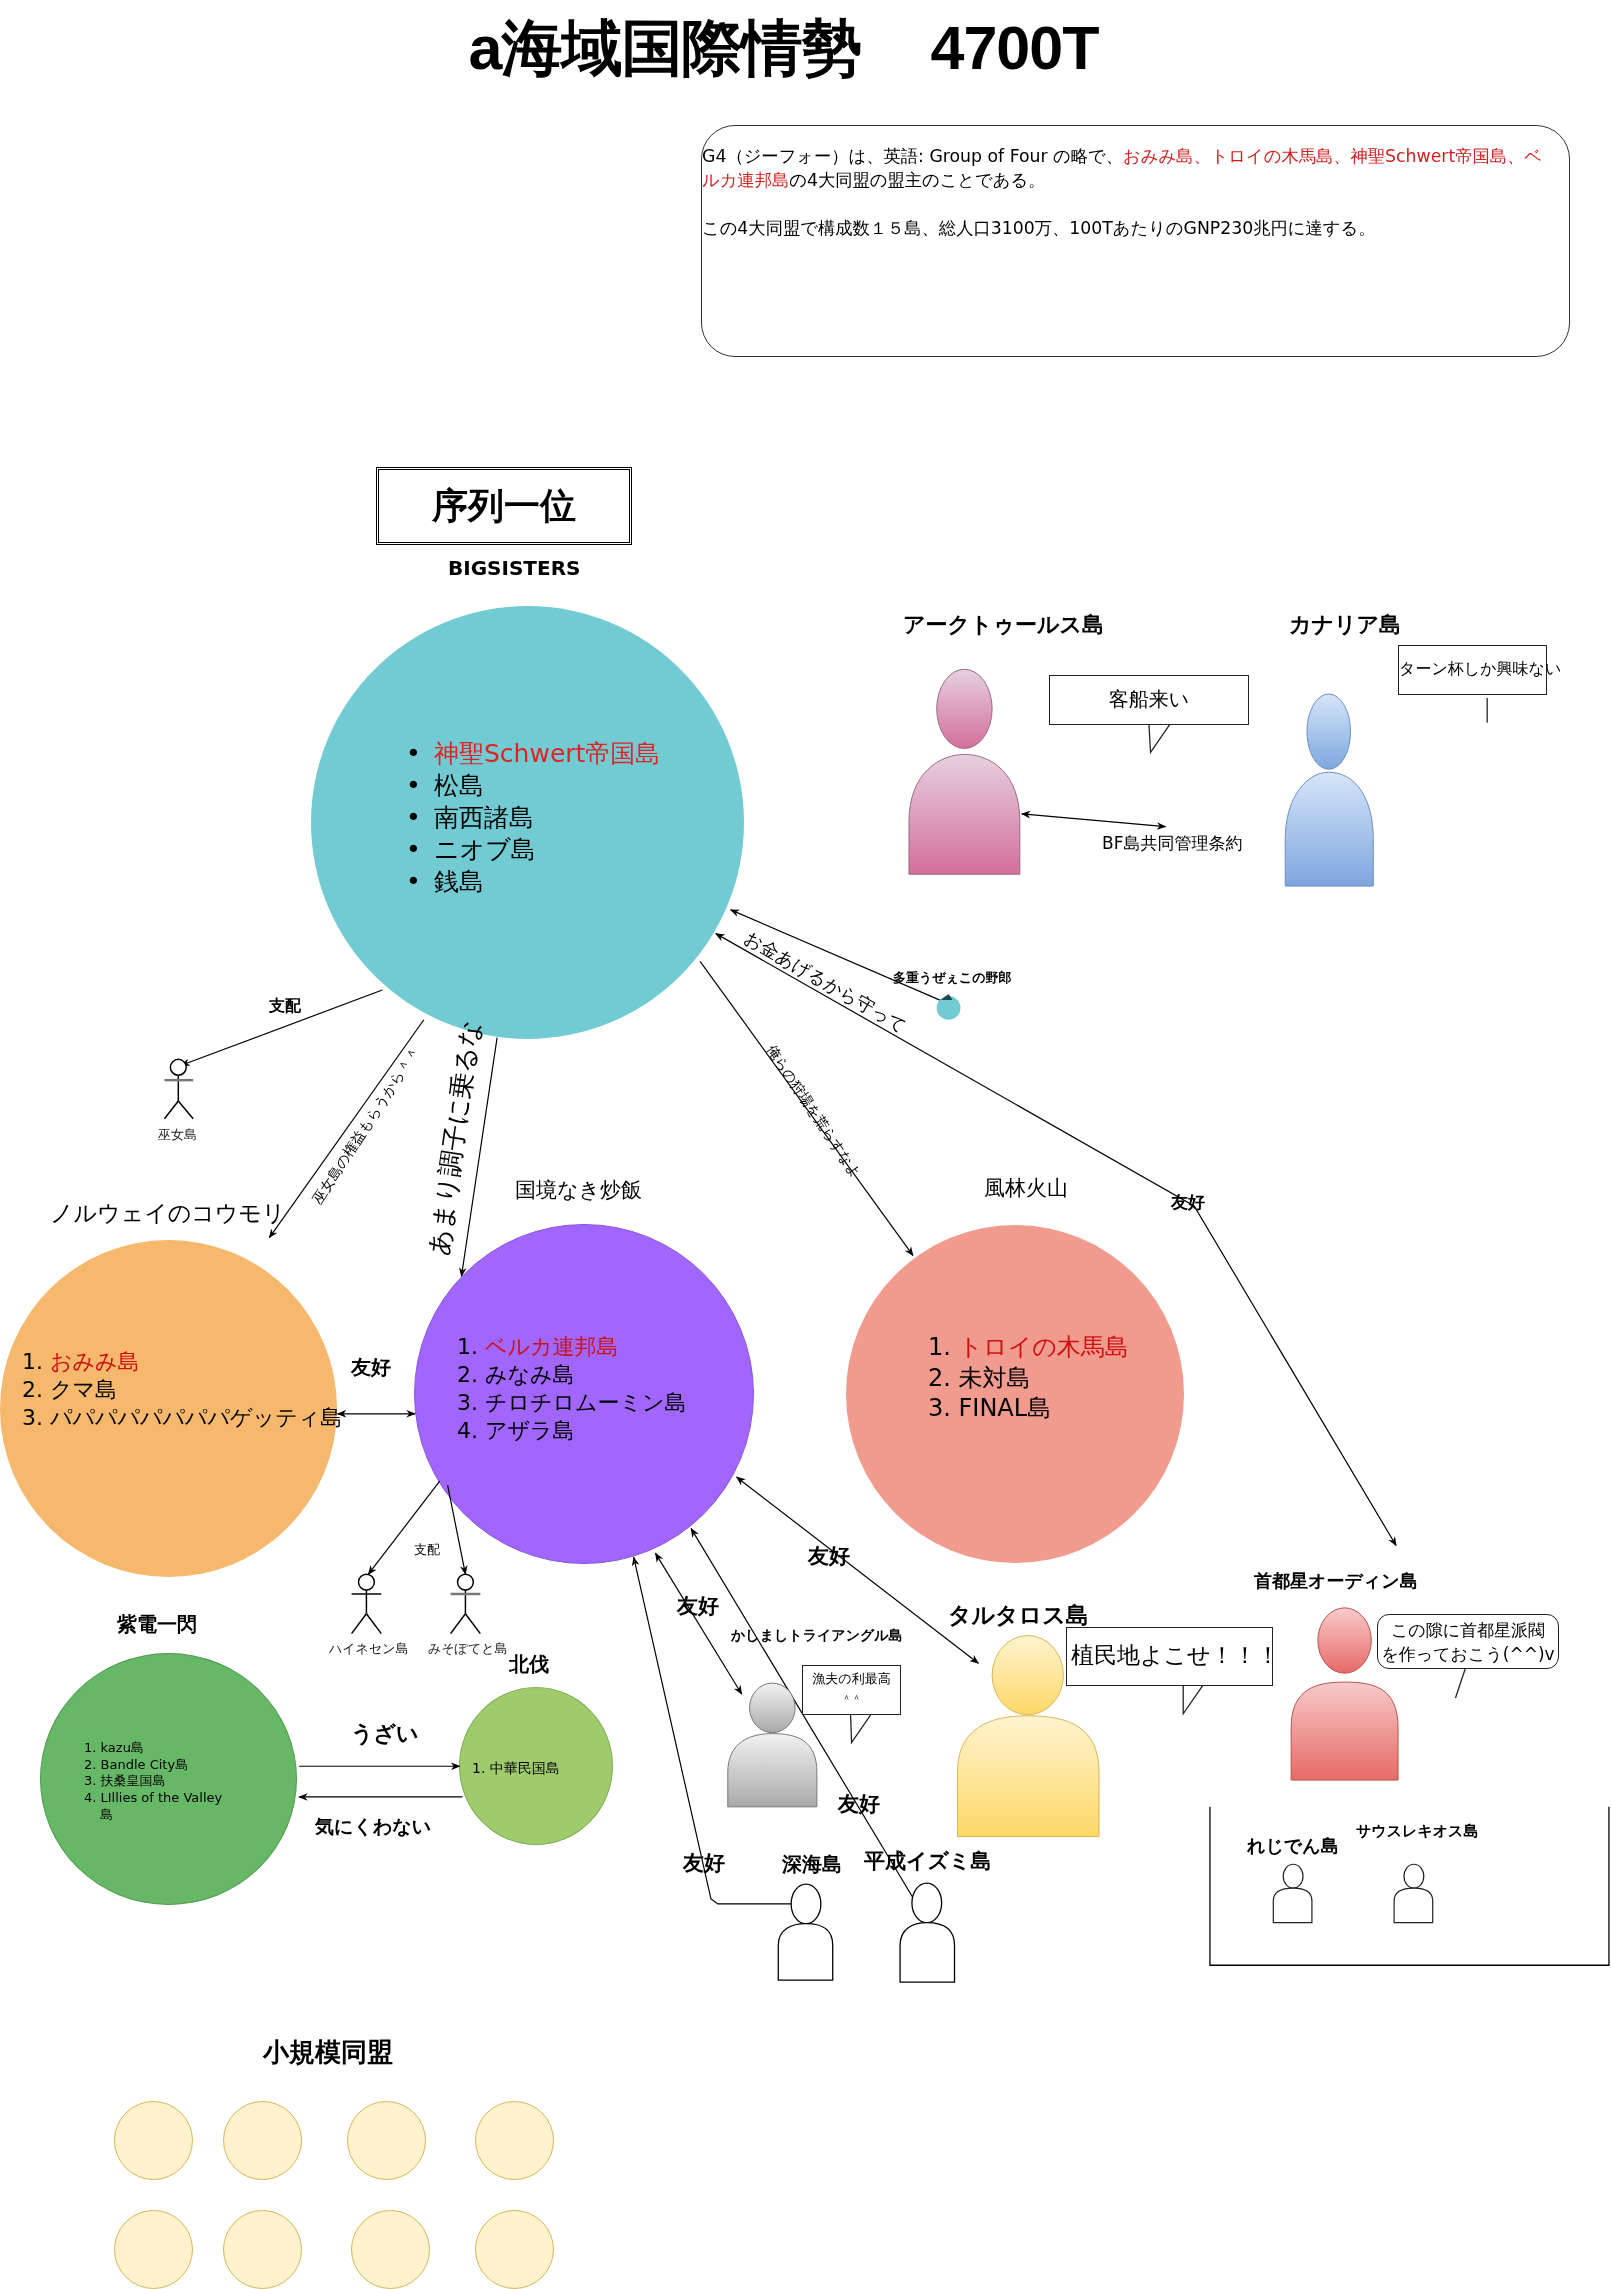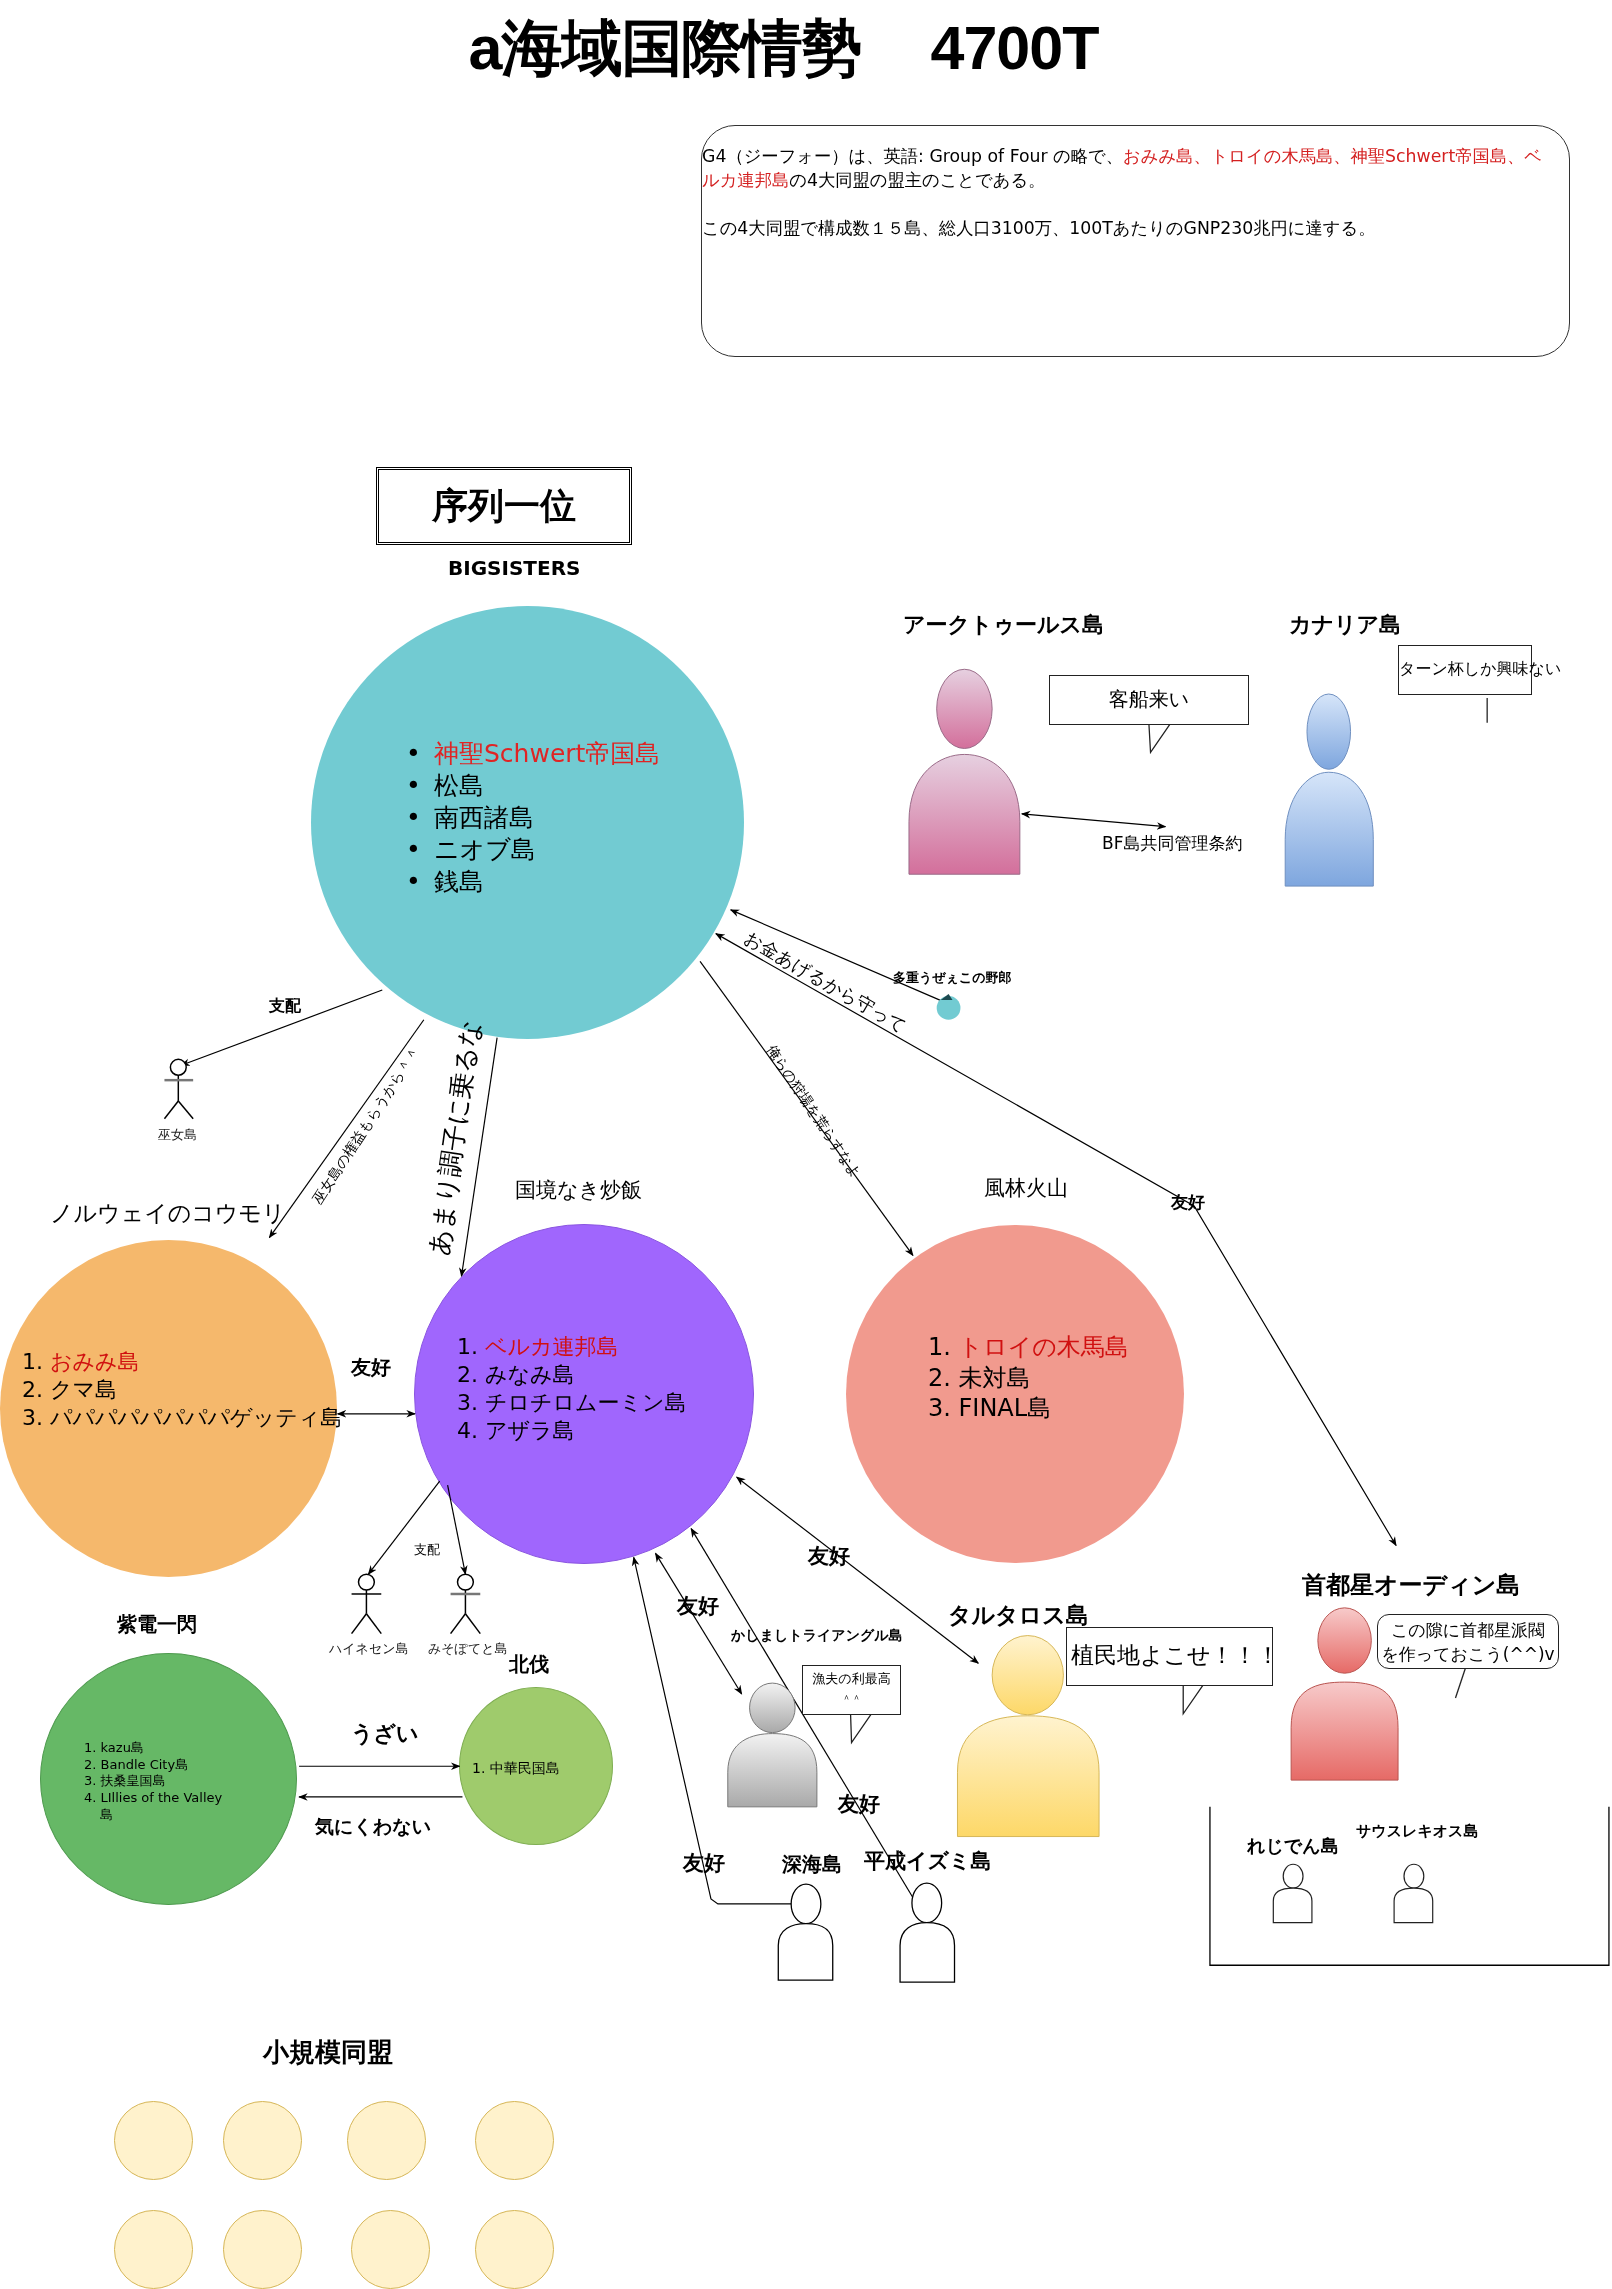--- a/index.html
+++ b/index.html
@@ -227,35 +227,35 @@
   <polyline points="1222,1825 1222,1985 1625,1985 1625,1825" fill="none" stroke="#000" stroke-width="1.3"></polyline>
 
   <path d="M1160,725 L1162,760 L1186,725" fill="#fff" stroke="#222" stroke-width="1.3"></path>
   <line x1="1502" y1="705" x2="1502" y2="730" stroke="#222" stroke-width="1.3"></line>
   <path d="M1195,1702 L1195,1731 L1215,1702" fill="#fff" stroke="#222" stroke-width="1.3"></path>
   <line x1="1480" y1="1685" x2="1470" y2="1715" stroke="#222" stroke-width="1.3"></line>
   <path d="M859,1731 L860,1760 L880,1731" fill="#fff" stroke="#222" stroke-width="1.3"></path>
 </svg>
 
 <div class="bubble" style="left:1049px; top:675px; width:200px; height:50px; font-size:20px; line-height:46px;">客船来い</div>
-<div class="bubble" style="left:1398px; top:645px; width:134px; height:50px; font-size:16px; line-height:46px;">ターン杯しか興味ない</div>
+<div class="bubble" style="left:1398px; top:645px; width:149px; height:50px; font-size:16px; line-height:46px;">ターン杯しか興味ない</div>
 <div class="bubble" style="left:1066px; top:1627px; width:207px; height:59px; font-size:23px; line-height:55px; text-align:left; padding-left:4px;">植民地よこせ！！！</div>
 <div class="bubble" style="left:1377px; top:1614px; width:182px; height:55px; font-size:17px; line-height:24px; padding-top:3px;border-radius:12px;">
   <div>この隙に首都星派閥</div>
   <div>を作っておこう(^^)v</div>
 </div>
 <div class="bubble" style="left:802px; top:1665px; width:99px; height:50px; font-size:13px; line-height:20px; padding-top:3px;">
   <div>漁夫の利最高</div>
   <div style="font-size:10px">＾＾</div>
 </div>
 
 <div class="abs lbl" style="left:903px; top:610px; font-size:22px;">アークトゥールス島</div>
 <div class="abs lbl" style="left:1289px; top:610px; font-size:22px;">カナリア島</div>
 <div class="abs lbl" style="left:948px; top:1600px; font-size:23px;">タルタロス島</div>
-<div class="abs lbl" style="left:1302px; top:1569px; font-size:24px;">首都星オーディン島</div>
+<div class="abs lbl" style="left:1254px; top:1569px; font-size:18px;">首都星オーディン島</div>
 <div class="abs lbl" style="left:731px; top:1627px; font-size:14px;">かしましトライアングル島</div>
 <div class="abs lbl" style="left:782px; top:1851px; font-size:20px;">深海島</div>
 <div class="abs lbl" style="left:864px; top:1847px; font-size:21px;">平成イズミ島</div>
 <div class="abs lbl" style="left:1247px; top:1822px; font-size:18px;margin-top:12px;">れじでん島</div>
 <div class="abs lbl" style="left:1356px; top:1822px; font-size:15px;">サウスレキオス島</div>
 <div class="person-label" style="left:158px; top:1126px; font-size:13px;">巫女島</div>
 <div class="person-label" style="left:329px; top:1640px; font-size:13px;">ハイネセン島</div>
 <div class="person-label" style="left:428px; top:1640px; font-size:13px;">みそぽてと島</div>
 
 <div class="edge-label" style="left:269px; top:996px; font-size:16px;">支配</div>

